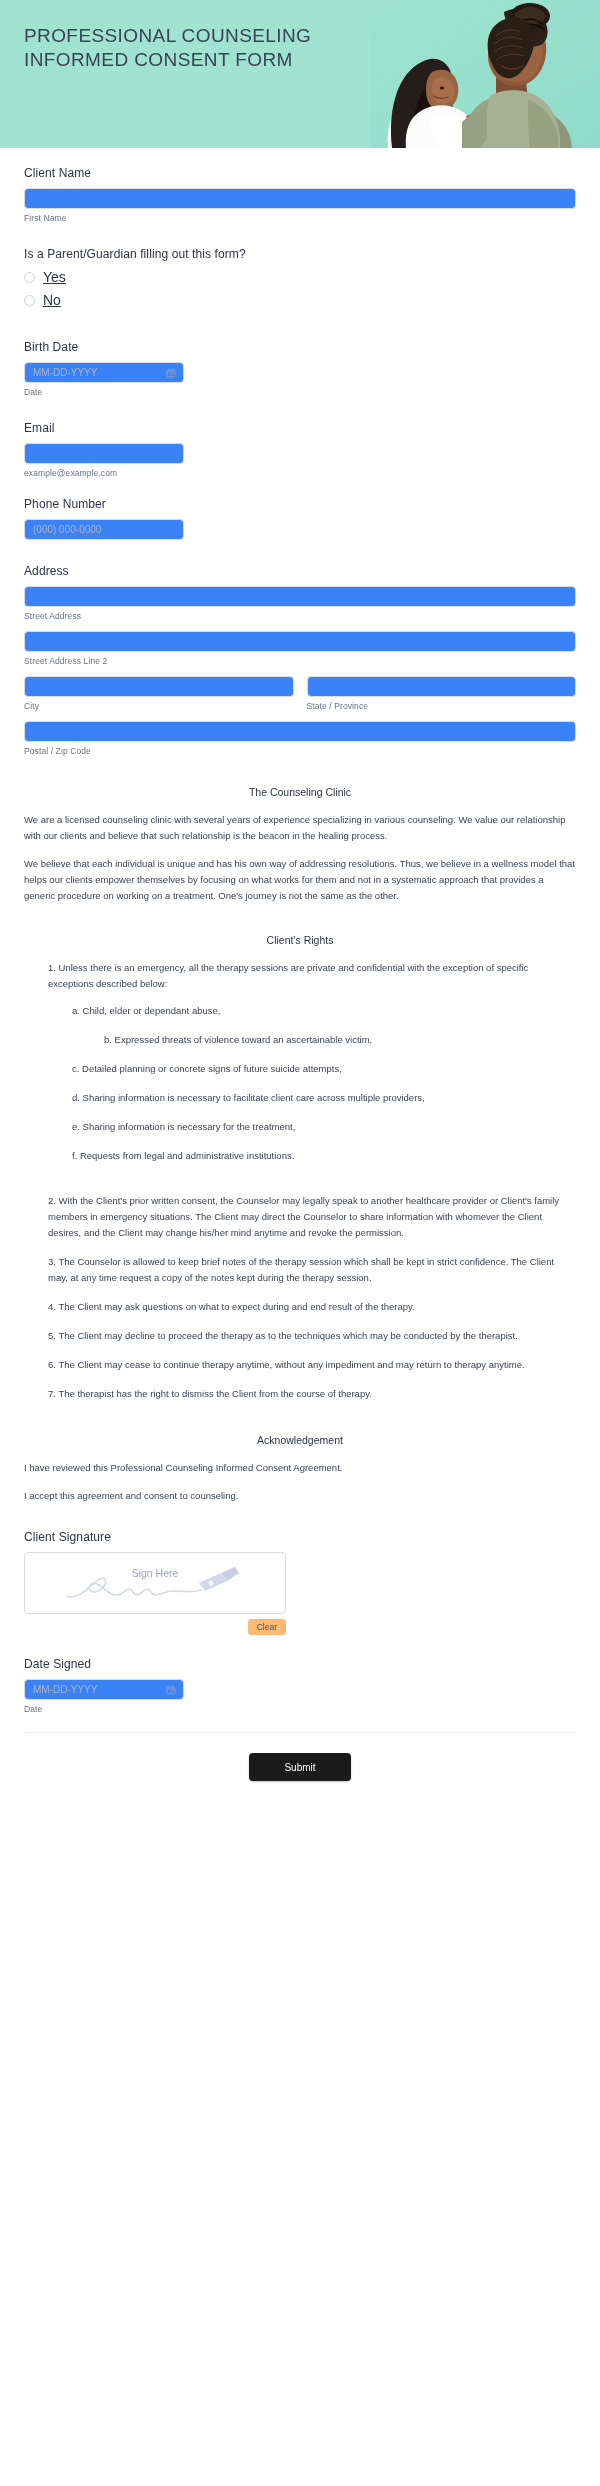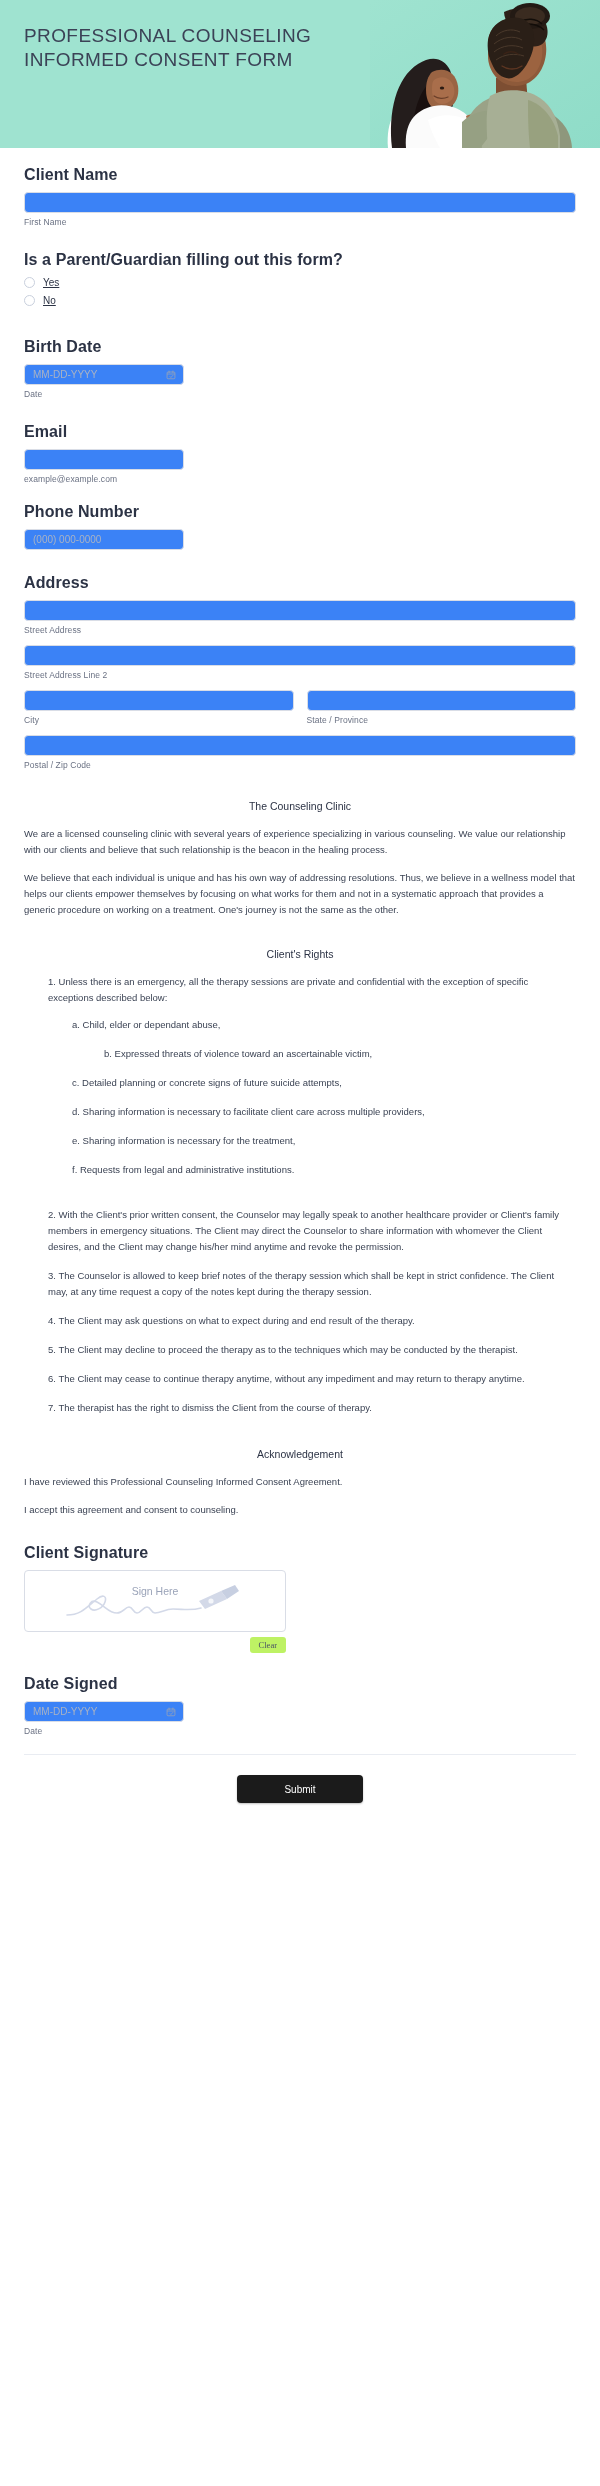--- a/index.html
+++ b/index.html
@@ -49,22 +49,22 @@
   .hero-photo svg { display: block; width: 230px; height: 148px; }
 
   
   .body-pad {
     padding: 18px 24px 0 24px;
   }
 
   .field-block { margin-bottom: 18px; }
 
   .f-label {
-    font-size: 16px;
-    font-weight: bold;
+    font-size: 12px;
+    font-weight: normal;
     color: #2c3345;
     margin-bottom: 8px;
     letter-spacing: 0.1px;
   }
   .f-sublabel {
     font-size: 8.5px;
     color: #6a7183;
     margin-top: 4px;
     letter-spacing: 0.1px;
   }
@@ -110,21 +110,21 @@
     margin-bottom: 7px;
   }
   .radio-dot {
     width: 11px;
     height: 11px;
     border: 1px solid #c9d0dd;
     border-radius: 50%;
     background: #fff;
     flex: 0 0 auto;
   }
-  .radio-label { font-size: 10px; color: #2c3345; text-decoration: underline; }
+  .radio-label { font-size: 14px; color: #2c3345; text-decoration: underline; }
 
   
   .sec { margin-top: 26px; }
   .sec-title {
     text-align: center;
     font-size: 10.5px;
     font-weight: normal;
     color: #2c3345;
     margin-bottom: 14px;
   }
@@ -151,24 +151,24 @@
   }
   .sig-art { position: absolute; left: 0; top: 0; width: 260px; height: 60px; }
   .sig-art svg { display: block; width: 260px; height: 60px; }
   .clear-row {
     width: 262px;
     display: flex;
     justify-content: flex-end;
     margin-top: 5px;
   }
   .clear-btn {
-    background: #bef264;
+    background: #fdba74;
     color: #4a5265;
     font-size: 8.5px;
-    font-family: Liberation Serif, serif;
+    font-family: Liberation Sans, sans-serif;
     border: none;
     border-radius: 3px;
     padding: 3px 9px;
     cursor: pointer;
   }
 
   
   .divider {
     border-top: 1px solid #e9ecf2;
     margin: 18px 0 0 0;
@@ -178,21 +178,21 @@
     display: flex;
     justify-content: center;
   }
   .submit-btn {
     background: #1b1b1b;
     color: #ffffff;
     border: none;
     border-radius: 4px;
     font-family: "Liberation Sans", sans-serif;
     font-size: 10px;
-    width: 126px;
+    width: 102px;
     height: 28px;
     cursor: pointer;
     box-shadow: 0 1px 2px rgba(0,0,0,0.25);
   }
 </style>
 </head>
 <body>
 
 <div class="form-wrap">
 

